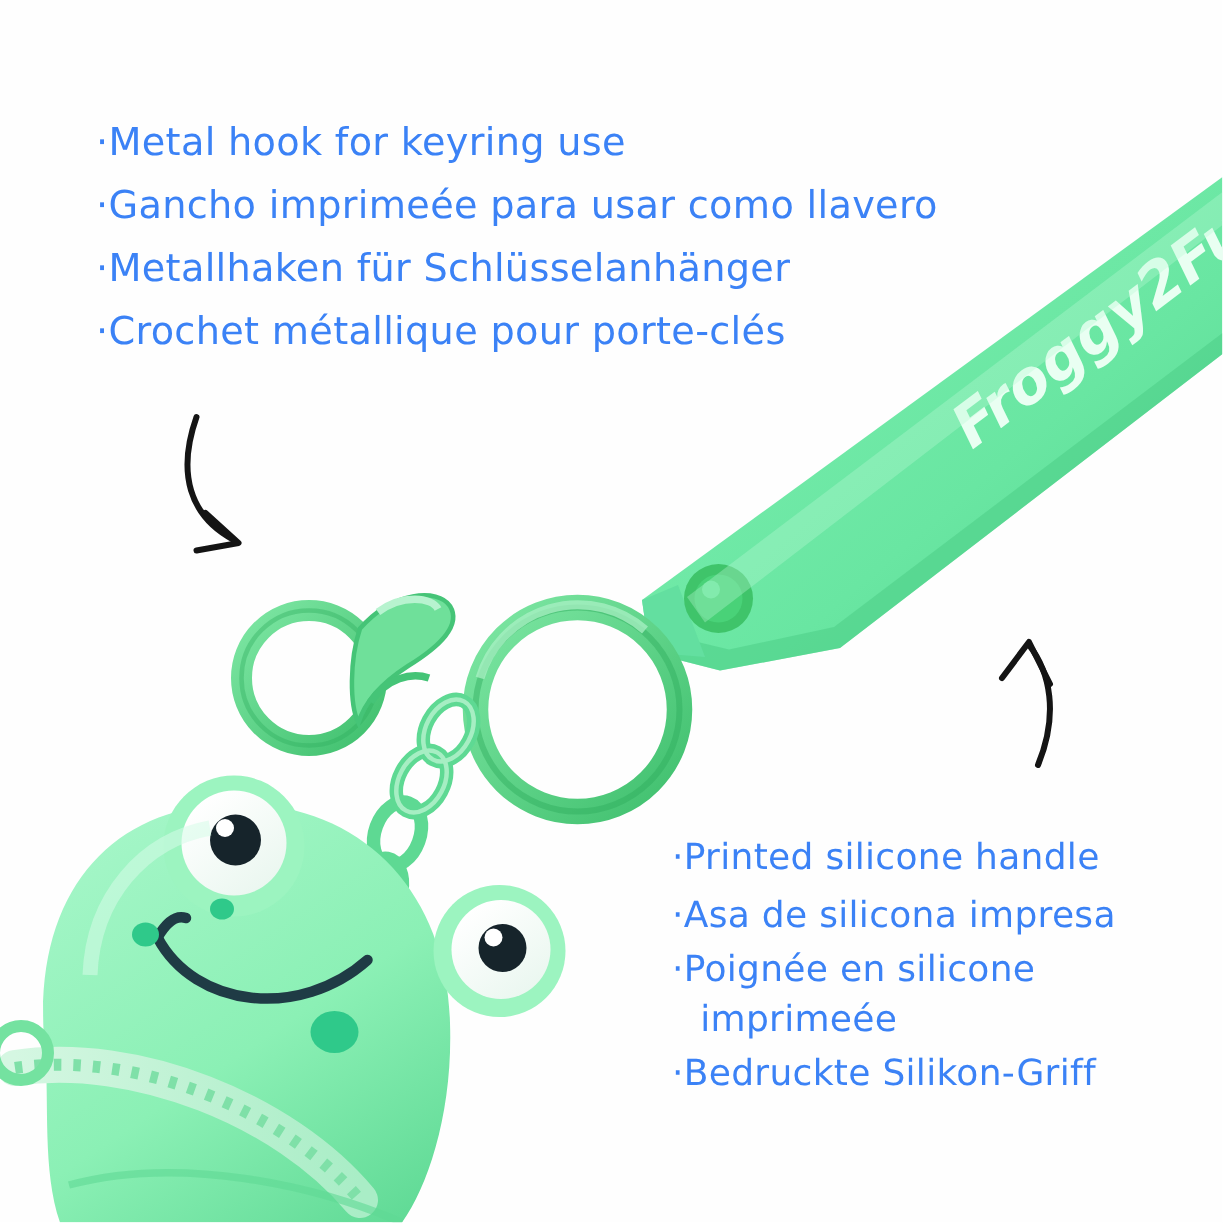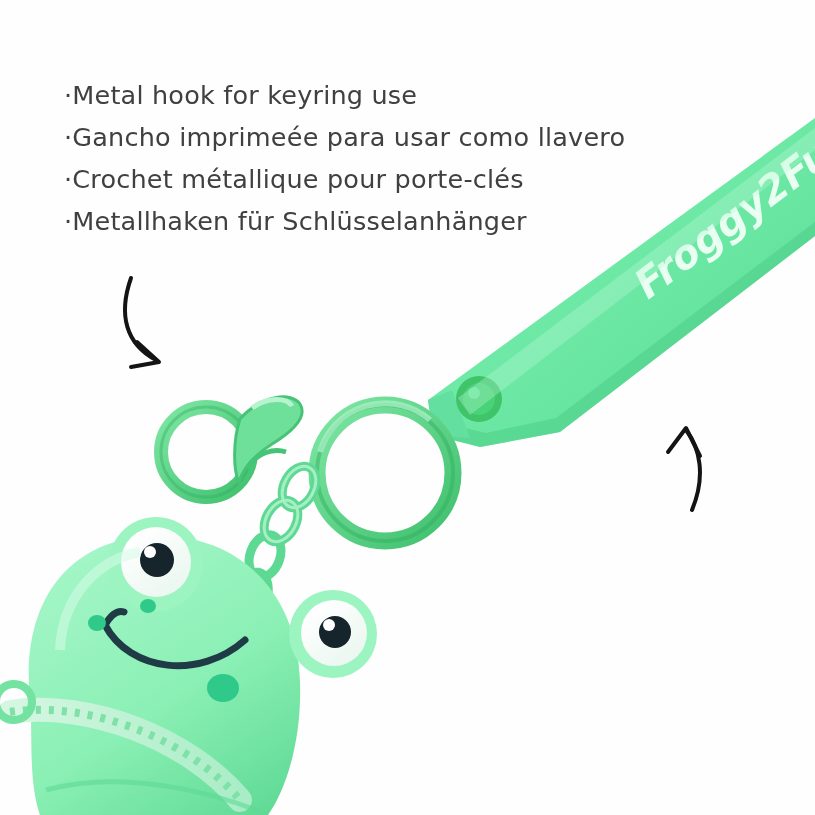--- a/index.html
+++ b/index.html
@@ -14,21 +14,21 @@
     position: relative;
     width: 815px;
     height: 815px;
     background: #fefefe;
     overflow: hidden;
   }
 
   
   .callout {
     position: absolute;
-    color: #404040;
+    color: #3b82f6;
     font-family: "DejaVu Sans", sans-serif;
     letter-spacing: 0.2px;
   }
   .callout .line {
     display: block;
     white-space: pre;
   }
   #callout-top {
     left: 64px;
     top: 74px;
@@ -169,18 +169,25 @@
     </g>
     <g>
       <path d="M692 510 C706 476 700 448 686 430" fill="none" stroke="#141414" stroke-width="4" stroke-linecap="round"></path>
       <path d="M668 452 L686 428 L700 456" fill="none" stroke="#141414" stroke-width="4" stroke-linecap="round" stroke-linejoin="round"></path>
     </g>
   </svg>
 
   <div class="callout" id="callout-top">
     <span class="line">·Metal hook for keyring use</span>
     <span class="line">·Gancho imprimeée para usar como llavero</span>
+    <span class="line">·Metallhaken für Schlüsselanhänger</span>
     <span class="line">·Crochet métallique pour porte-clés</span>
-    <span class="line">·Metallhaken für Schlüsselanhänger</span>
   </div>
 
+  <div class="callout" id="callout-bottom">
+    <span class="line">·Printed silicone handle</span>
+    <span class="line">·Asa de silicona impresa</span>
+    <span class="line wrap2">·Poignée en silicone</span>
+    <span class="line wrap2 indent"> imprimeée</span>
+    <span class="line">·Bedruckte Silikon-Griff</span>
+  </div>
 
 </div>
 
 </body></html>

